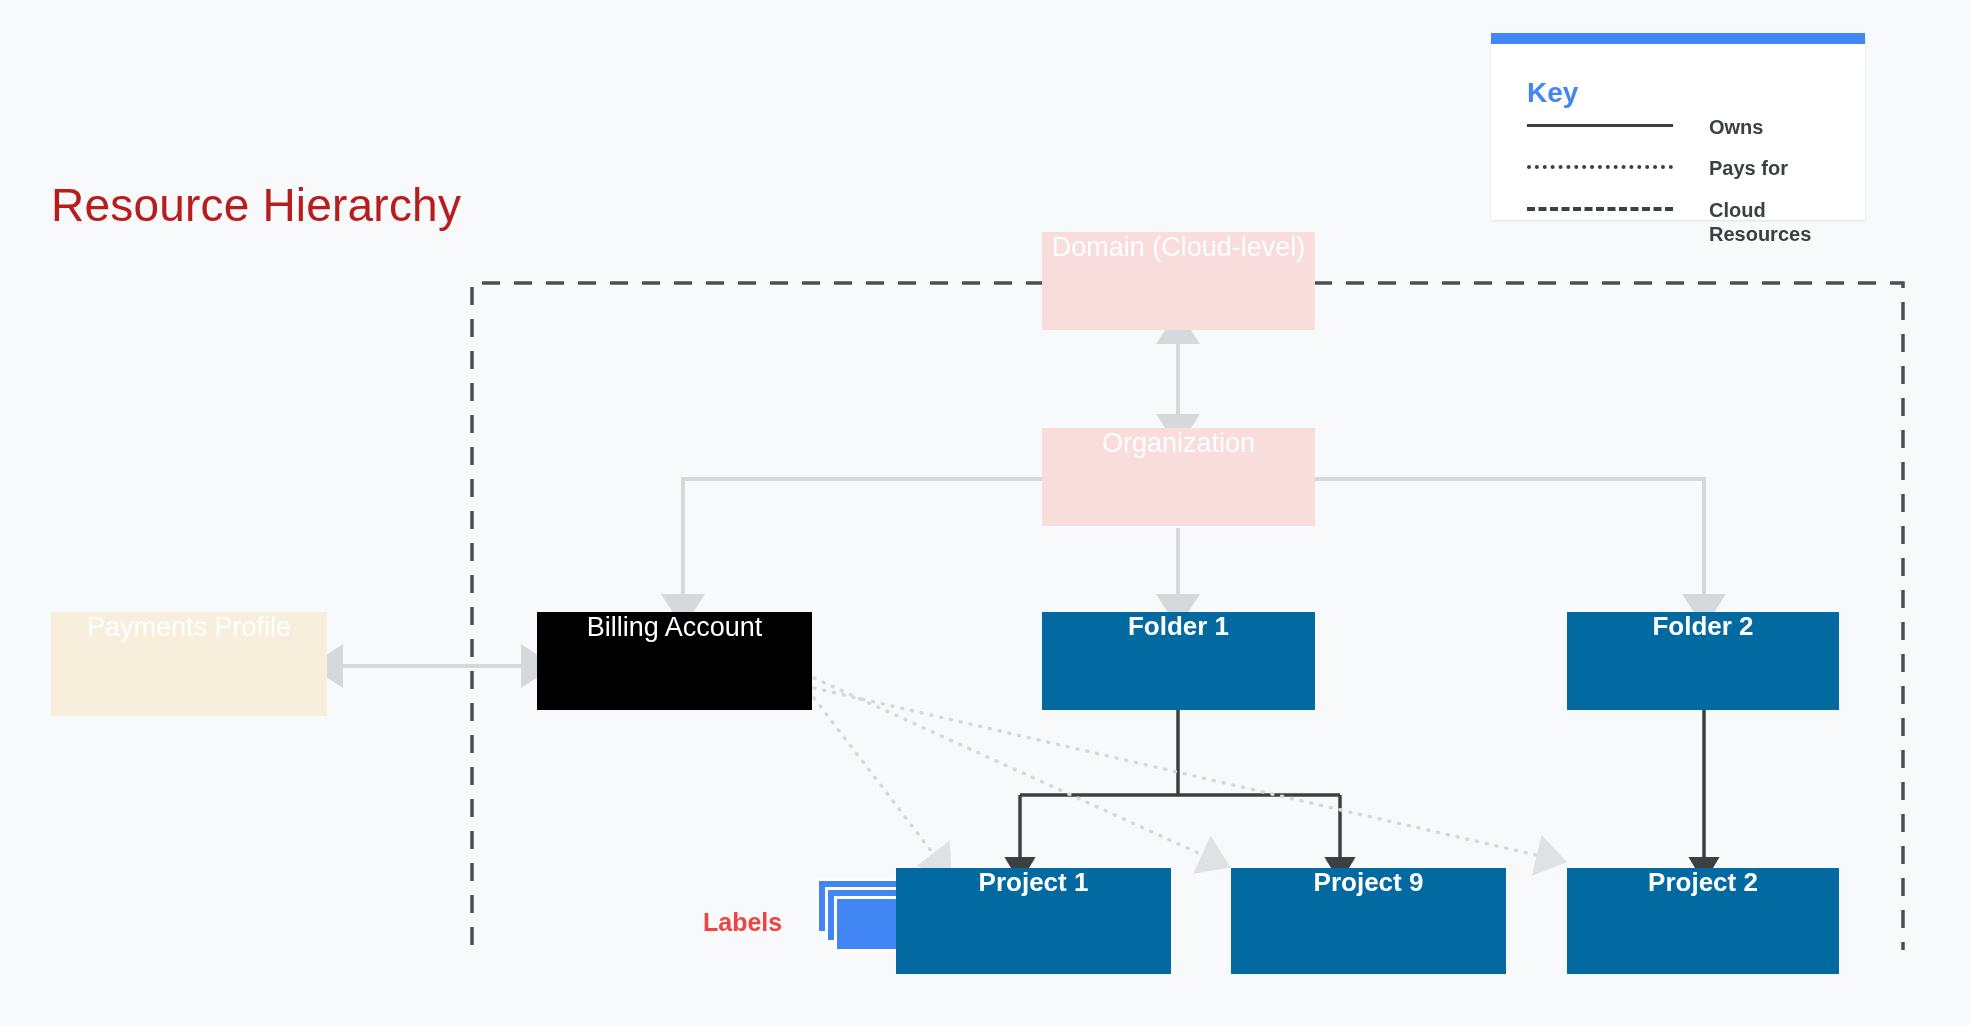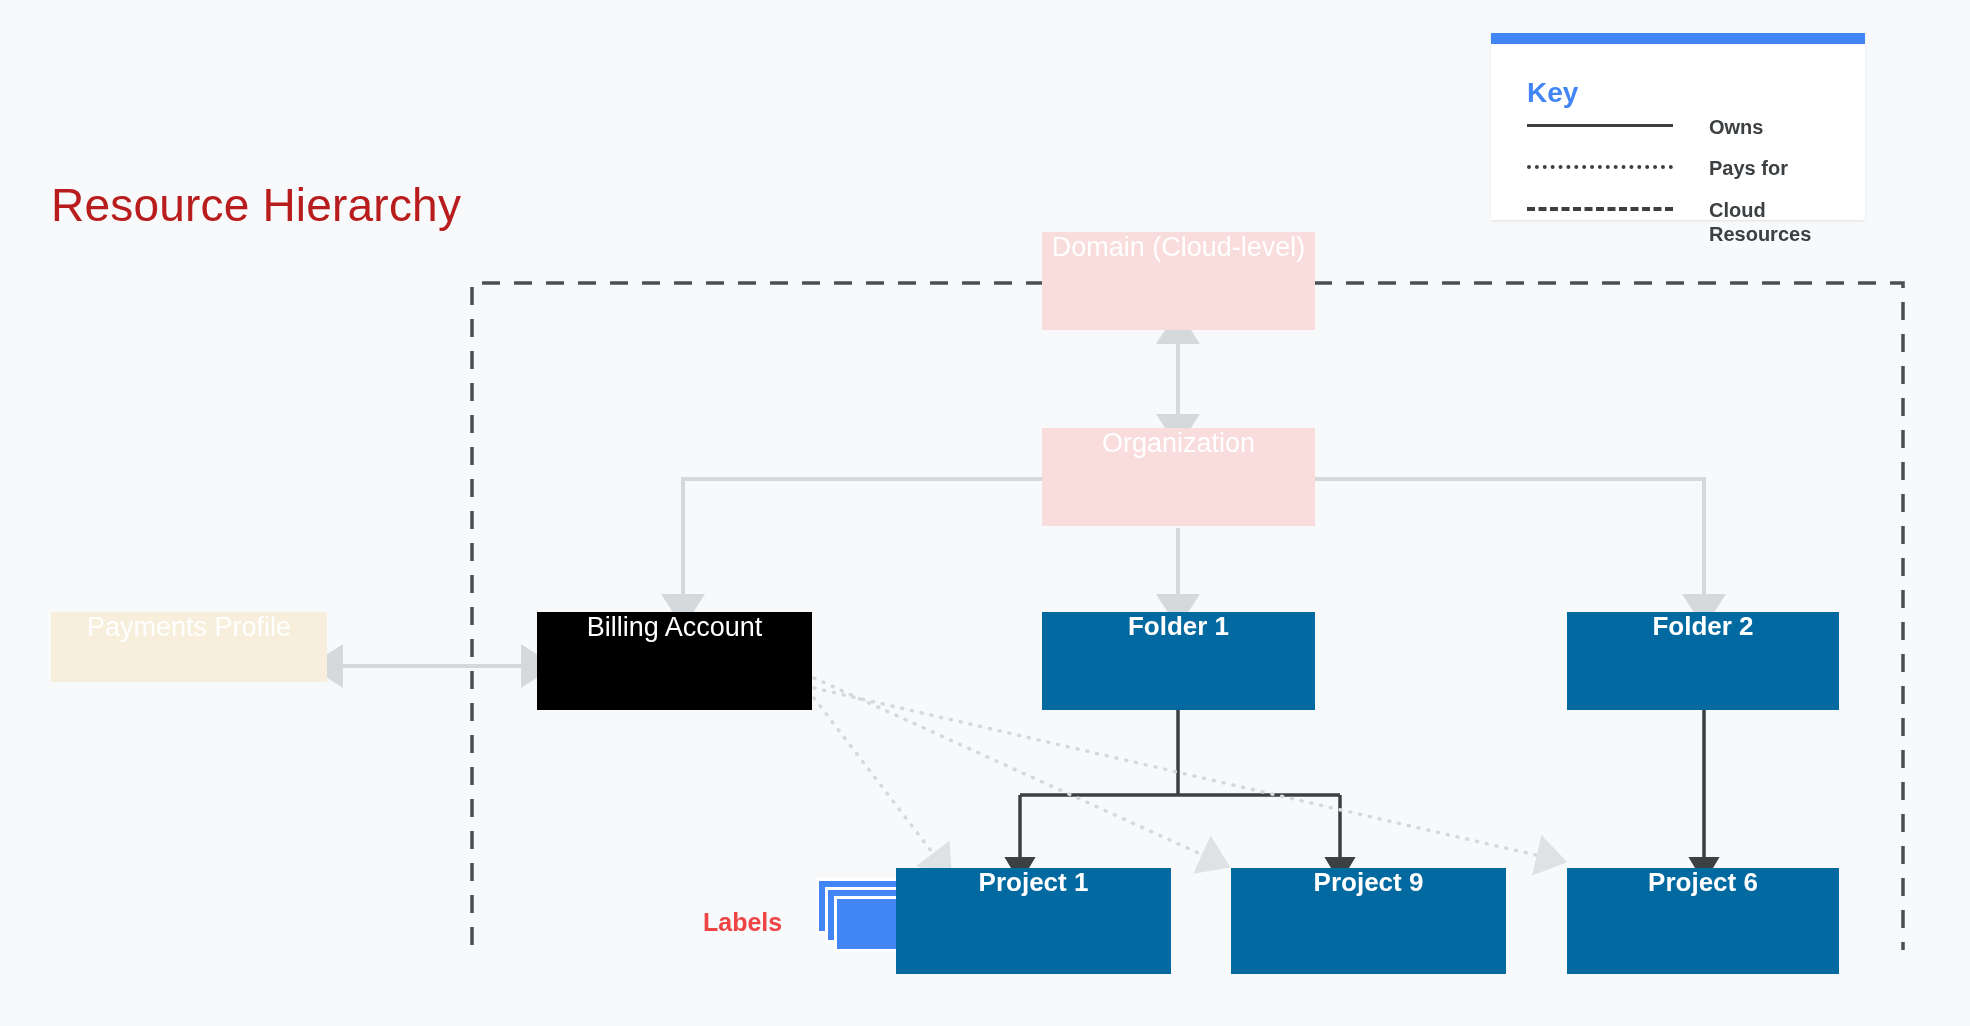--- a/index.html
+++ b/index.html
@@ -123,21 +123,21 @@
   </svg>
 
   <div class="node node-pink" style="left:1042px;top:232px;width:273px;height:98px;">
     <span>Domain (Cloud-level)</span>
   </div>
 
   <div class="node node-pink" style="left:1042px;top:428px;width:273px;height:98px;">
     <span>Organization</span>
   </div>
 
-  <div class="node node-cream" style="left:51px;top:612px;width:276px;height:70px;">
+  <div class="node node-cream" style="left:51px;top:612px;width:276px;height:104px;">
     <span>Payments Profile</span>
   </div>
 
   <div class="node node-green" style="left:537px;top:612px;width:275px;height:98px;">
     <span>Billing Account</span>
   </div>
 
   <div class="node node-blue" style="left:1042px;top:612px;width:273px;height:98px;">
     <span>Folder 1</span>
   </div>
@@ -155,21 +155,21 @@
 
   <div class="node node-blue" style="left:896px;top:868px;width:275px;height:106px;">
     <span>Project 1</span>
   </div>
 
   <div class="node node-blue" style="left:1231px;top:868px;width:275px;height:106px;">
     <span>Project 9</span>
   </div>
 
   <div class="node node-blue" style="left:1567px;top:868px;width:272px;height:106px;">
-    <span>Project 6</span>
+    <span>Project 2</span>
   </div>
 
   <div class="key-box">
     <div class="key-bar"></div>
     <div class="key-title">Key</div>
     <div class="key-rows">
 
       <div class="key-row">
         <div class="key-sample">
             <i class="ln-solid"></i>

